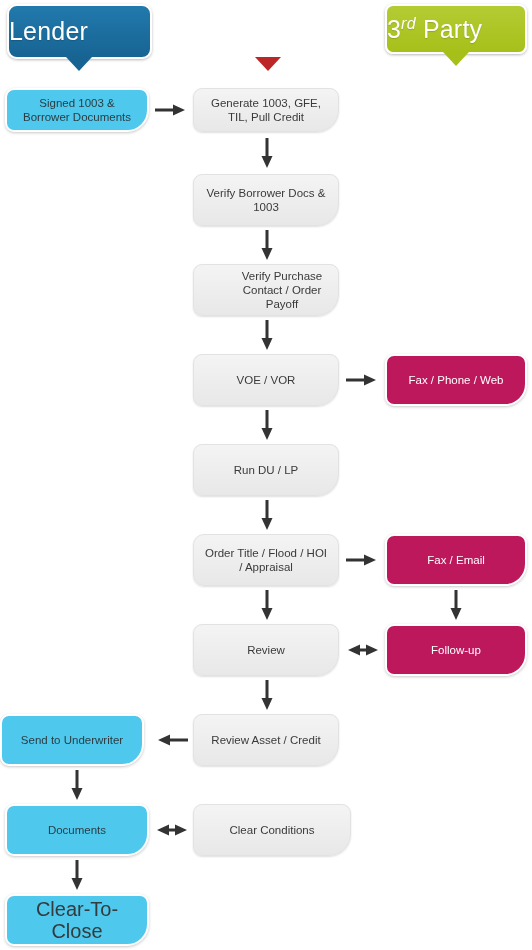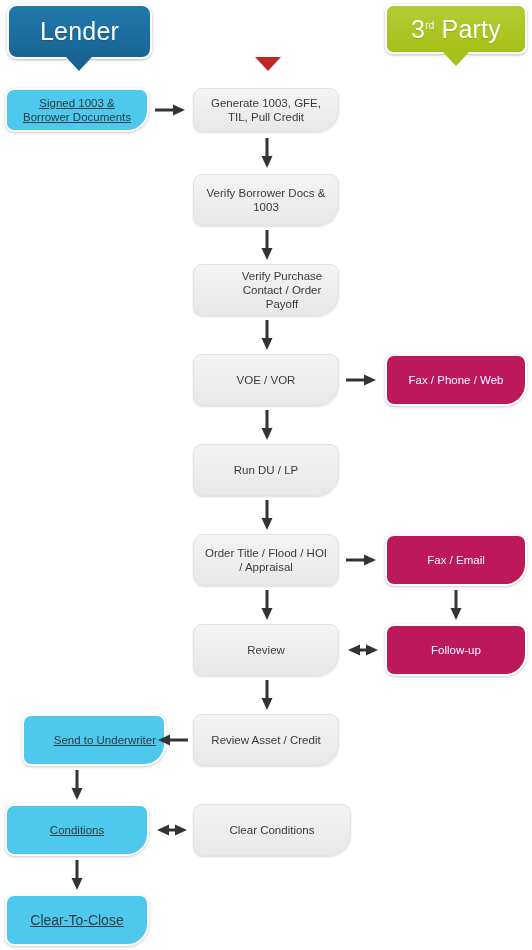--- a/index.html
+++ b/index.html
@@ -11,28 +11,28 @@
     overflow:hidden;
     -webkit-font-smoothing:antialiased;
   }
   #canvas{position:absolute;left:0;top:0;width:532px;height:950px;}
 
   
   .lane-header{
     position:absolute;
     border-radius:10px;
     box-sizing:border-box;
-    display:flex;align-items:center;justify-content:center;
+    display:flex;align-items:center;
     color:#ffffff;
     border:2px solid #ffffff;
     box-shadow:0 1px 3px rgba(0,0,0,.28);
     text-shadow:0 1px 1px rgba(0,0,0,.15);
   }
   .lane-header .lane-title{font-size:25px;line-height:1;letter-spacing:.2px;}
-  .lane-header .sup{font-size:10px;vertical-align:super;line-height:0;}
+  .lane-header .sup{font-size:16px;vertical-align:super;line-height:0;font-style:italic;}
   .lane-tail{
     position:absolute;
     width:0;height:0;
     border-left:13px solid transparent;
     border-right:13px solid transparent;
   }
 
   
   .node{
     position:absolute;
@@ -50,30 +50,29 @@
     border:1px solid #e2e2e2;
     box-shadow:0 1px 2px rgba(0,0,0,.13);
     border-bottom-right-radius:22px;
   }
   .node.cyan{
     background:#4ec8ec;
     border:2px solid #ffffff;
     box-shadow:0 1px 3px rgba(0,0,0,.22);
     border-bottom-right-radius:22px;
     color:#2b3d44;
-    text-decoration:underline;
   }
   .node.green{
     background:#be185d;
     border:2px solid #ffffff;
     box-shadow:0 1px 3px rgba(0,0,0,.22);
     border-bottom-right-radius:22px;
     color:#ffffff;
   }
-  .node.big{font-size:14px;line-height:22px;color:#333b3e;}
+  .node.big{font-size:20px;line-height:22px;color:#333b3e;}
 
   
   .arrow{position:absolute;}
   .arrow svg{display:block;}
 </style>
 </head>
 <body>
 
 <div id="canvas">
 
@@ -122,29 +121,29 @@
     <span>Review</span>
   </div>
 
   <div class="node green" style="left:385px;top:534px;width:142px;height:52px;">
     <span>Fax / Email</span>
   </div>
   <div class="node green" style="left:385px;top:624px;width:142px;height:52px;">
     <span>Follow-up</span>
   </div>
 
-  <div class="node cyan" style="left:22px;top:714px;width:144px;height:52px;justify-content:flex-end;">
+  <div class="node cyan" style="left:0;top:714px;width:144px;height:52px;">
     <span>Send to Underwriter</span>
   </div>
   <div class="node grey" style="left:193px;top:714px;width:146px;height:52px;">
     <span>Review Asset / Credit</span>
   </div>
 
   <div class="node cyan" style="left:5px;top:804px;width:144px;height:52px;">
-    <span>Conditions</span>
+    <span>Documents</span>
   </div>
   <div class="node grey" style="left:193px;top:804px;width:158px;height:52px;">
     <span>Clear Conditions</span>
   </div>
 
   <div class="node cyan big" style="left:5px;top:894px;width:144px;height:52px;">
     <span>Clear-To-Close</span>
   </div>
 
   <div class="arrow" style="left:155px;top:101px;">

